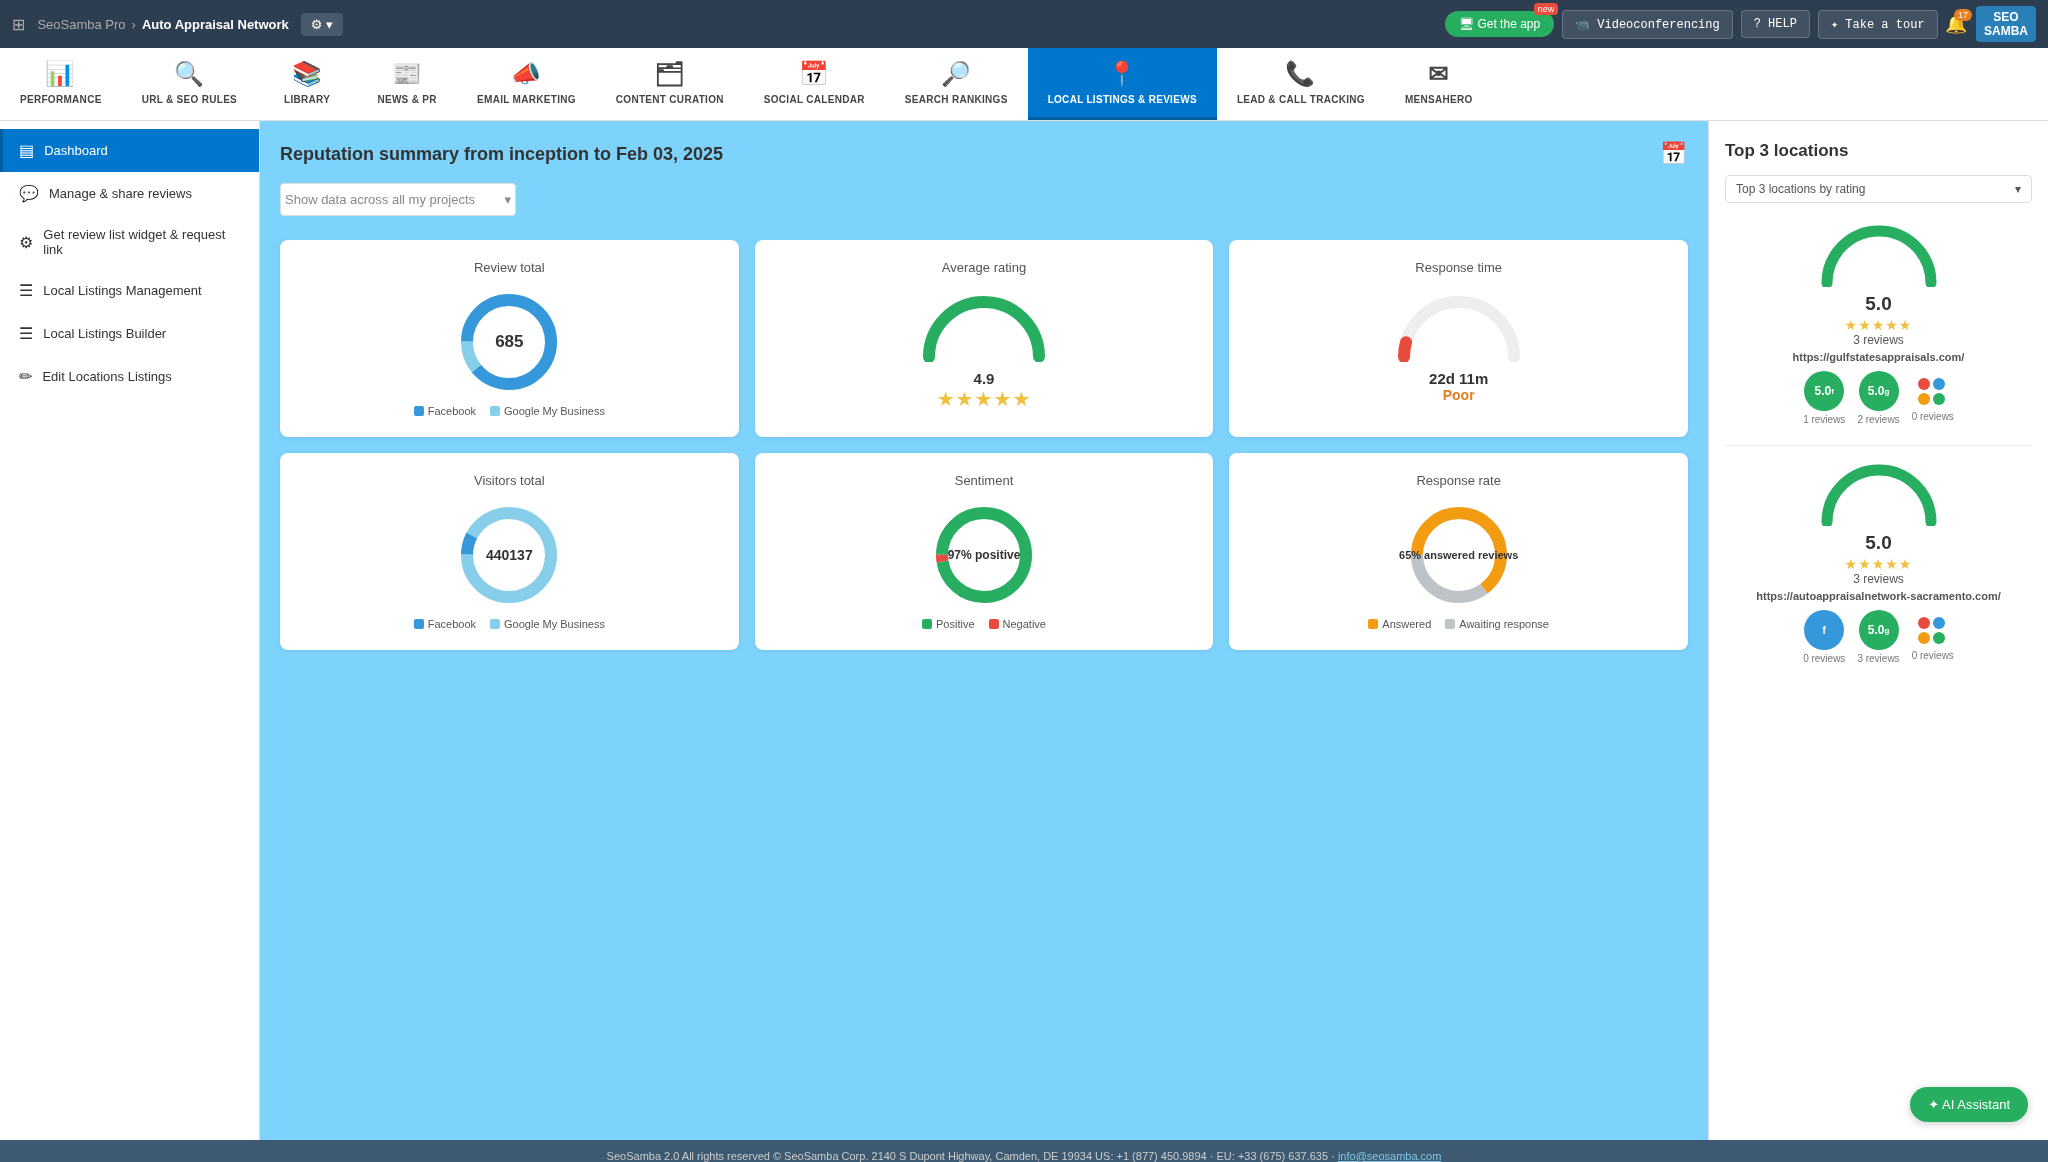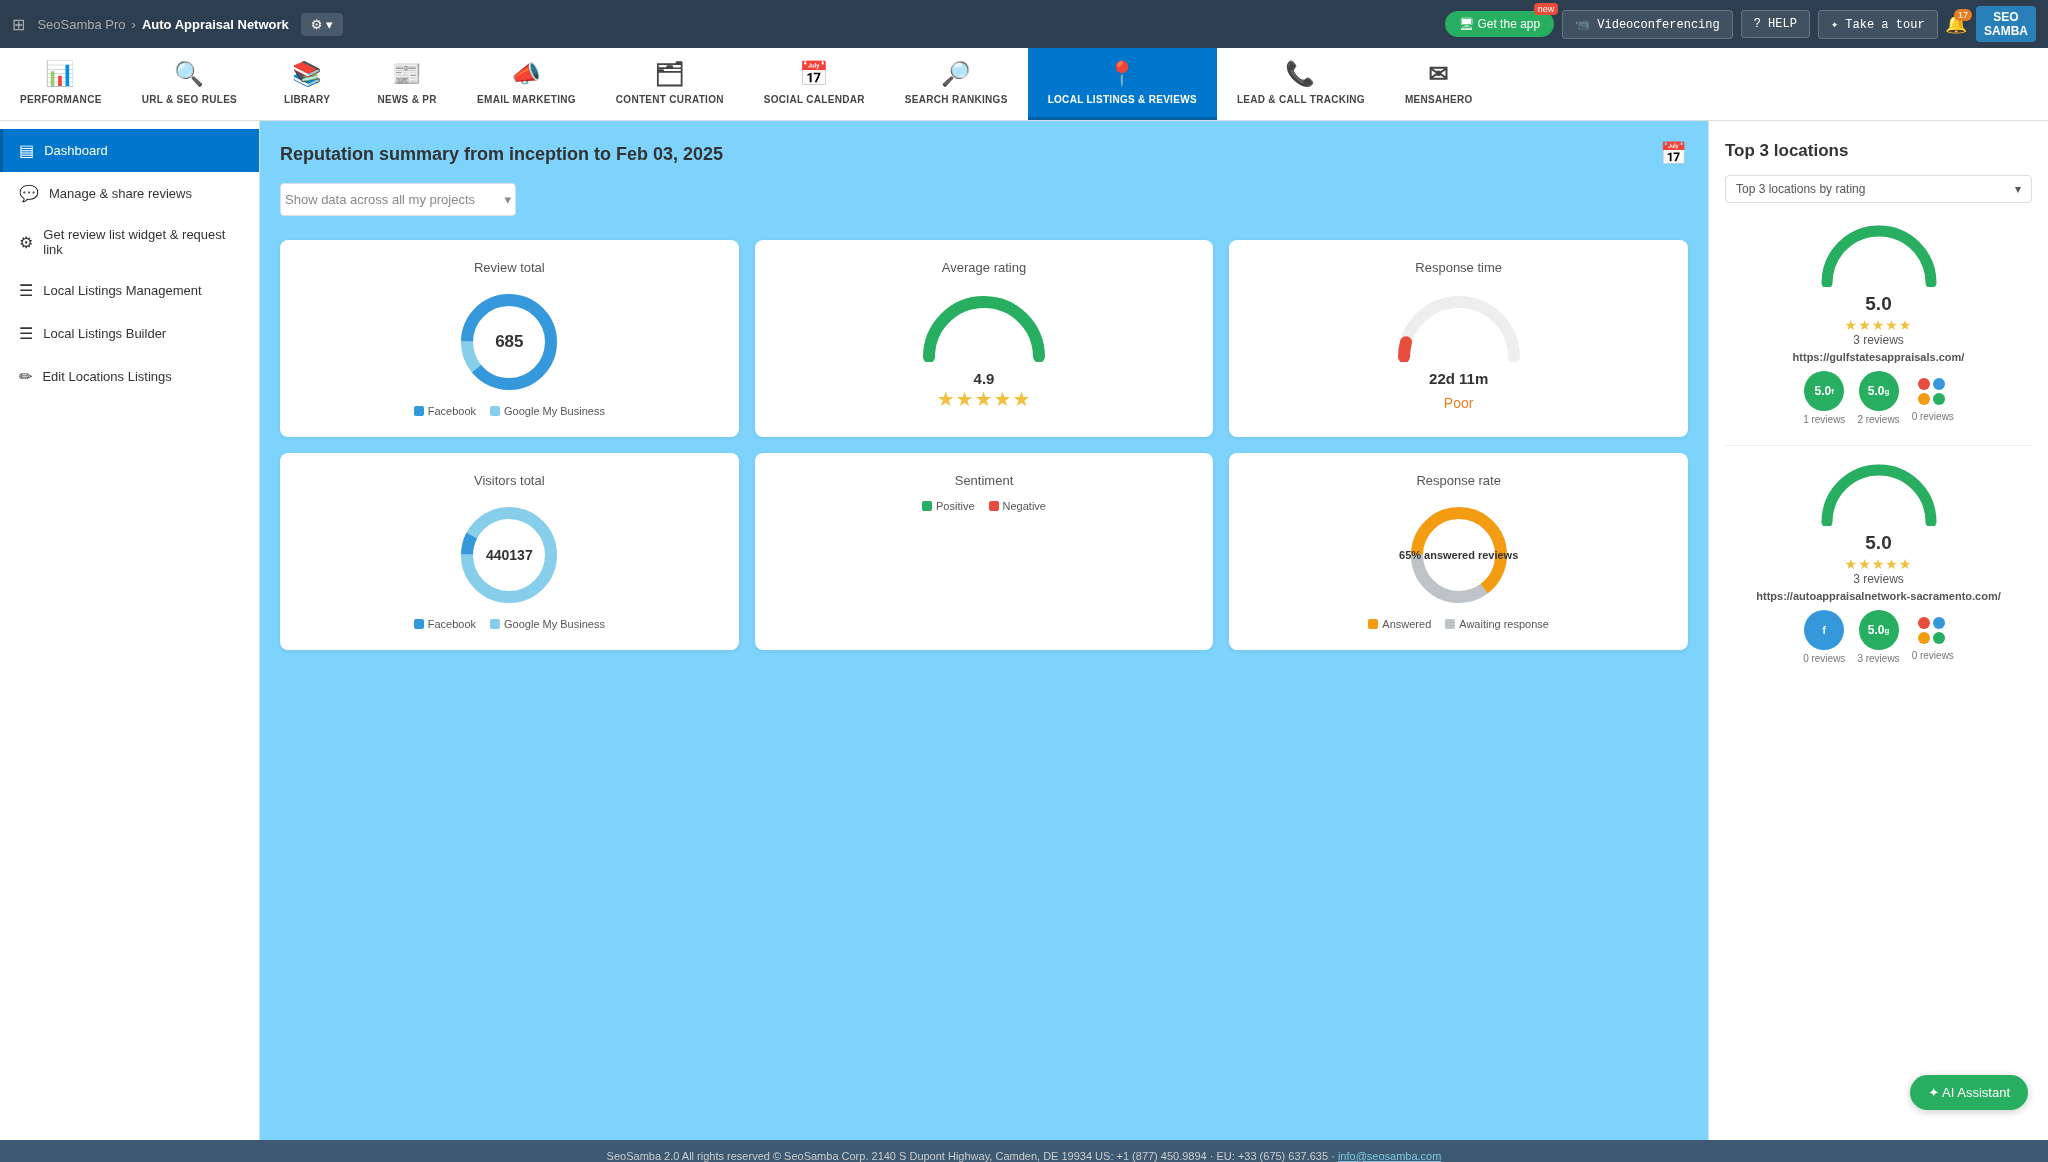--- a/index.html
+++ b/index.html
@@ -128,21 +128,21 @@
       margin-bottom: 16px;
     }
     .metric-card {
       background: #fff;
       border-radius: 8px;
       padding: 20px 16px;
       text-align: center;
       box-shadow: 0 1px 4px rgba(0,0,0,0.08);
     }
     .metric-title { font-size: 13px; color: #555; margin-bottom: 12px; font-weight: 500; }
-    .metric-status-poor { color: #e67e22; font-size: 14px; font-weight: normal; margin-top: 8px; }
+    .metric-status-poor { color: #e67e22; font-size: 14px; font-weight: bold; margin-top: 0; }
 
     
     .donut-wrap { position: relative; width: 110px; height: 110px; margin: 0 auto 8px; }
     .donut-wrap svg { width: 110px; height: 110px; }
     .donut-center-text { position: absolute; top: 50%; left: 50%; transform: translate(-50%, -50%); font-size: 17px; font-weight: bold; color: #333; text-align: center; white-space: nowrap; }
 
     
     .gauge-wrap { position: relative; width: 130px; height: 75px; margin: 0 auto 8px; overflow: hidden; }
     .gauge-center-text { text-align: center; font-size: 15px; font-weight: bold; color: #333; margin-top: 2px; }
 
@@ -178,21 +178,21 @@
       color: #ccc;
       text-align: center;
       font-size: 11px;
       padding: 10px;
     }
     .footer a { color: #7ec8e3; }
 
     
     .ai-assistant-btn {
       position: fixed;
-      bottom: 52px;
+      bottom: 40px;
       right: 20px;
       background: #27ae60;
       color: #fff;
       border: none;
       border-radius: 24px;
       padding: 10px 18px;
       font-size: 13px;
       cursor: pointer;
       display: flex;
       align-items: center;
@@ -391,20 +391,28 @@
             </div>
           <div class="legend-item">
               <div class="legend-dot" style="background:#87ceeb;"></div>
               <span>Google My Business</span>
             </div>
         </div>
       </div>
 
       <div class="metric-card">
         <div class="metric-title">Sentiment</div>
+        <div class="donut-wrap">
+          <svg viewBox="0 0 110 110">
+            <circle cx="55" cy="55" r="42" fill="none" stroke="#eee" stroke-width="12"></circle>
+            <circle cx="55" cy="55" r="42" fill="none" stroke="#27ae60" stroke-width="12" stroke-dasharray="257 7" stroke-dashoffset="66" transform="rotate(-90 55 55)"></circle>
+            <circle cx="55" cy="55" r="42" fill="none" stroke="#e74c3c" stroke-width="12" stroke-dasharray="7 257" stroke-dashoffset="-191" transform="rotate(-90 55 55)"></circle>
+          </svg>
+          <div class="donut-center-text" style="font-size:12px;">97% positive</div>
+        </div>
         <div class="legend">
           <div class="legend-item">
               <div class="legend-dot" style="background:#27ae60;"></div>
               <span>Positive</span>
             </div>
           <div class="legend-item">
               <div class="legend-dot" style="background:#e74c3c;"></div>
               <span>Negative</span>
             </div>
         </div>

